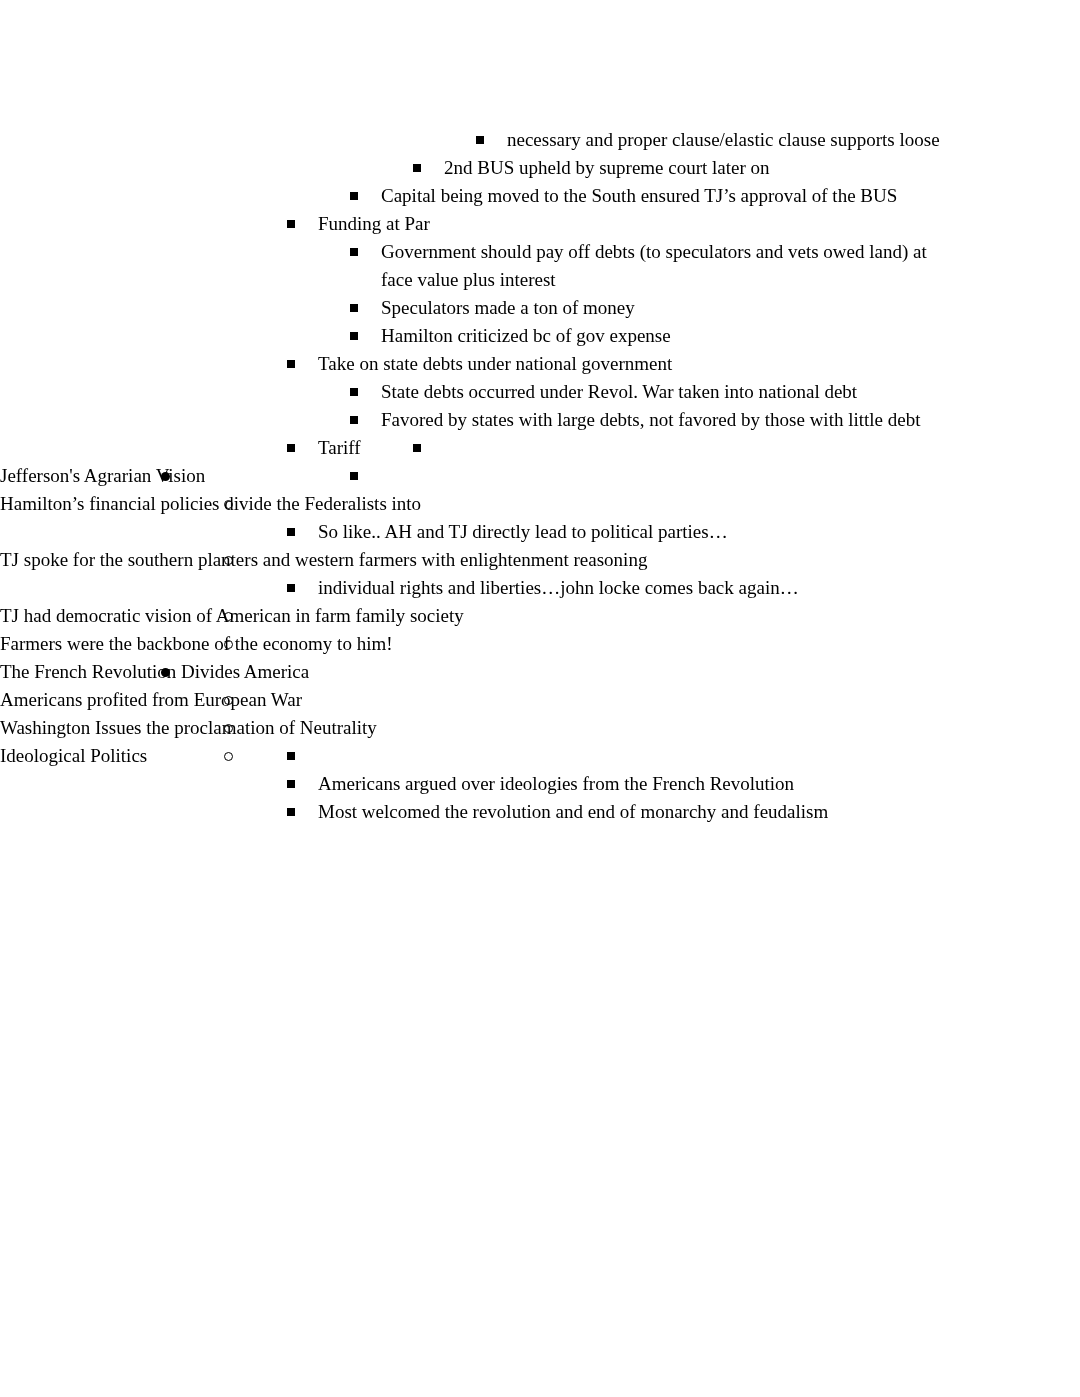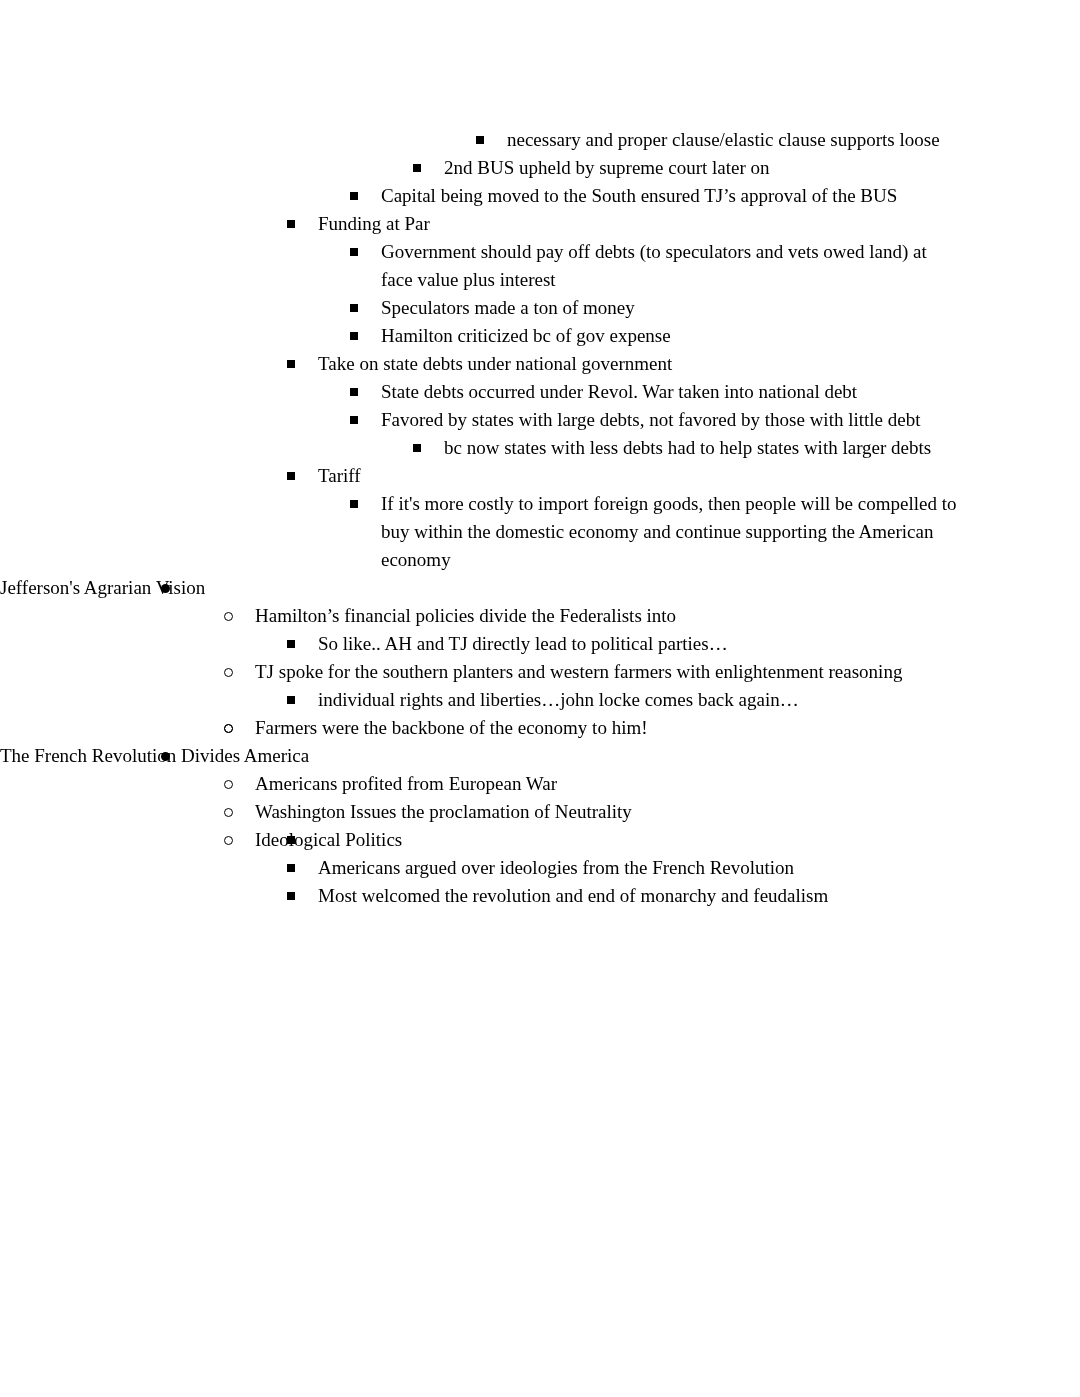--- a/index.html
+++ b/index.html
@@ -52,21 +52,21 @@
   }
   .b-square {
     width: 8px;
     height: 8px;
     background: #000;
     top: 10px;
   }
   
   .lvl-1 { width: 766px; }
   .lvl-1 .bullet { left: 161px; }
-  .lvl-2 { padding-left: 255px; width: 703px; }
+  .lvl-2 { width: 703px; }
   .lvl-2 .bullet { left: 224px; }
   .lvl-3 { padding-left: 318px; width: 640px; font-family: Liberation Serif, serif; }
   .lvl-3 .bullet { left: 287px; }
   .lvl-4 { padding-left: 381px; width: 577px; }
   .lvl-4 .bullet { left: 350px; }
   .lvl-5 { padding-left: 444px; width: 514px; }
   .lvl-5 .bullet { left: 413px; }
   .lvl-6 { padding-left: 507px; width: 451px; }
   .lvl-6 .bullet { left: 476px; }
 </style>
@@ -110,29 +110,27 @@
       <div class="item lvl-4">
         <span class="bullet b-square"></span>
         <span class="txt">State debts occurred under Revol. War taken into national debt</span>
       </div>
       <div class="item lvl-4">
         <span class="bullet b-square"></span>
         <span class="txt">Favored by states with large debts, not favored by those with little debt</span>
       </div>
       <div class="item lvl-5">
         <span class="bullet b-square"></span>
-        <span class="txt">bc now states with less debts had to help states with larger debts</span>
       </div>
       <div class="item lvl-3">
         <span class="bullet b-square"></span>
         <span class="txt">Tariff</span>
       </div>
       <div class="item lvl-4">
         <span class="bullet b-square"></span>
-        <span class="txt">If it's more costly to import foreign goods, then people will be compelled to buy within the domestic economy and continue supporting the American economy</span>
       </div>
       <div class="item lvl-1">
         <span class="bullet b-disc"></span>
         <span class="txt">Jefferson's Agrarian Vision</span>
       </div>
       <div class="item lvl-2">
         <span class="bullet b-circle"></span>
         <span class="txt">Hamilton’s financial policies divide the Federalists into</span>
       </div>
       <div class="item lvl-3">
@@ -145,20 +143,21 @@
       <div class="item lvl-2">
         <span class="bullet b-circle"></span>
         <span class="txt">TJ spoke for the southern planters and western farmers with enlightenment reasoning</span>
       </div>
       <div class="item lvl-3">
         <span class="bullet b-square"></span>
         <span class="txt">individual rights and liberties…john locke comes back again…</span>
       </div>
       <div class="item lvl-2">
         <span class="bullet b-circle"></span>
+        <span class="txt">TJ had democratic vision of American in farm family society</span>
       </div>
       <div class="item lvl-2">
         <span class="bullet b-circle"></span>
         <span class="txt">Farmers were the backbone of the economy to him!</span>
       </div>
       <div class="item lvl-1">
         <span class="bullet b-disc"></span>
         <span class="txt">The French Revolution Divides America</span>
       </div>
       <div class="item lvl-2">

